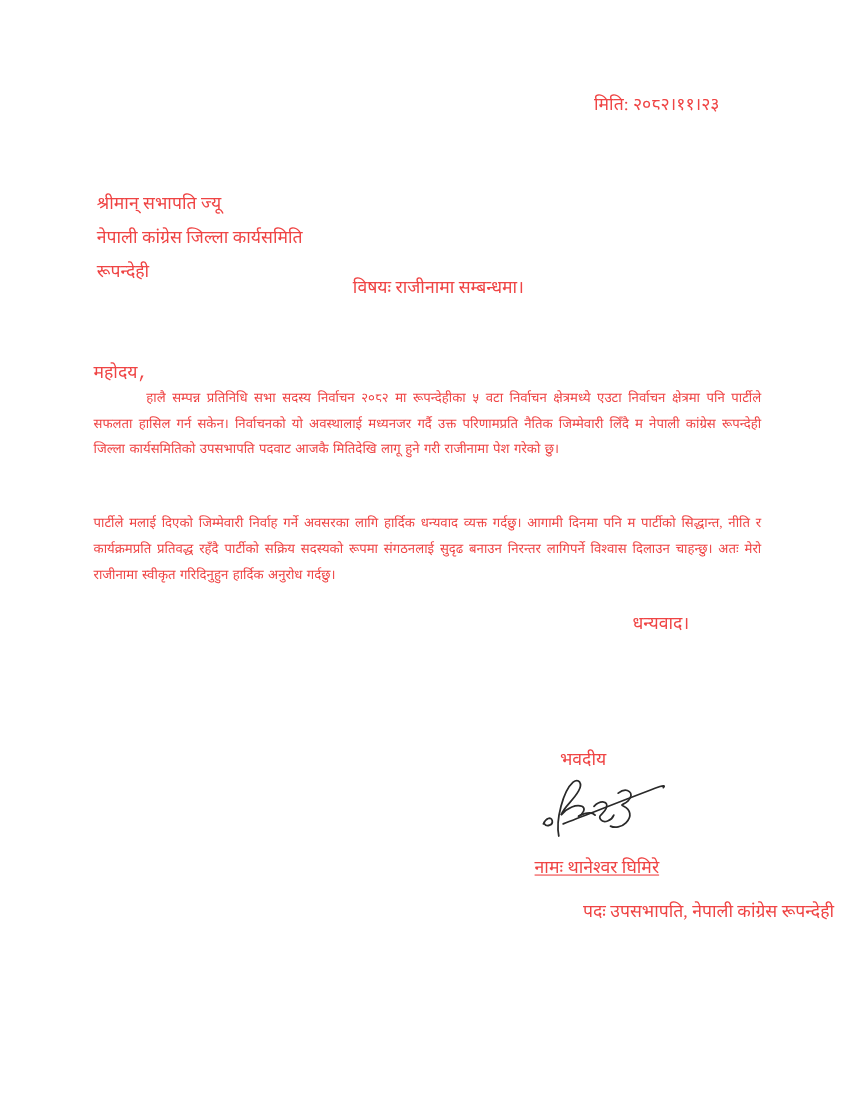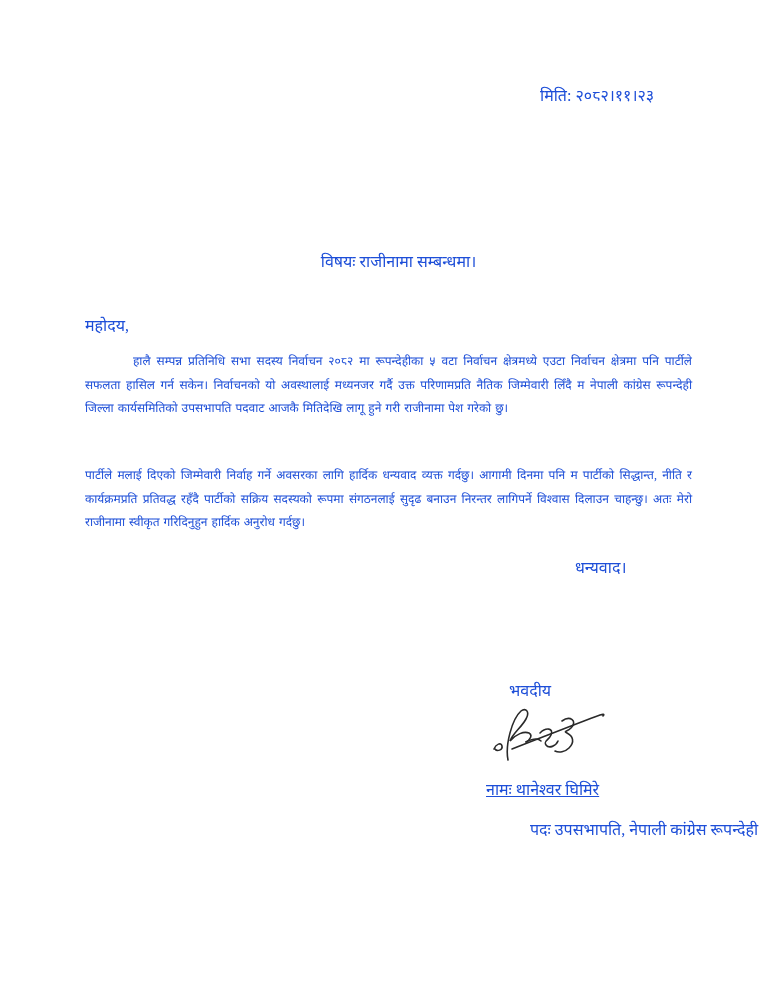--- a/index.html
+++ b/index.html
@@ -7,21 +7,21 @@
     padding: 0;
     background: #ffffff;
   }
   .page {
     position: relative;
     width: 773px;
     height: 845px;
     background: #ffffff;
     overflow: hidden;
     font-family: "Liberation Serif", "DejaVu Serif", serif;
-    color: #1d4ed8;
+    color: #ef4444;
     filter: blur(0.2px);
     border-radius: 10px;
   }
   .txt {
     position: absolute;
     font-size: 16px;
     line-height: 24px;
     white-space: nowrap;
   }
   .date-line {
@@ -35,22 +35,23 @@
   }
   .addressee div { white-space: nowrap; }
   .subject {
     top: 250px;
     left: 0;
     width: 773px;
     text-align: center;
     margin-left: 12px;
   }
   .salutation {
-    top: 314px;
+    top: 328px;
     left: 85px;
+    font-family: Liberation Mono, monospace;
   }
   .para {
     position: absolute;
     left: 85px;
     width: 607px;
     font-size: 12px;
     line-height: 23.5px;
     text-align: justify;
     white-space: normal;
     word-spacing: 1px;
@@ -88,20 +89,25 @@
     margin-left: 44px;
   }
 </style>
 </head>
 <body>
 
 <div class="page">
 
   <div class="txt date-line">मिति: २०८२।११।२३</div>
 
+  <div class="txt addressee">
+    <div>श्रीमान् सभापति ज्यू</div>
+    <div>नेपाली कांग्रेस जिल्ला कार्यसमिति</div>
+    <div>रूपन्देही</div>
+  </div>
 
   <div class="txt subject">विषयः राजीनामा सम्बन्धमा।</div>
 
   <div class="txt salutation">महोदय,</div>
 
   <div class="para para1">हालै सम्पन्न प्रतिनिधि सभा सदस्य निर्वाचन २०८२ मा रूपन्देहीका ५ वटा निर्वाचन क्षेत्रमध्ये एउटा निर्वाचन क्षेत्रमा पनि पार्टीले सफलता हासिल गर्न सकेन। निर्वाचनको यो अवस्थालाई मध्यनजर गर्दै उक्त परिणामप्रति नैतिक जिम्मेवारी लिँदै म नेपाली कांग्रेस रूपन्देही जिल्ला कार्यसमितिको उपसभापति पदवाट आजकै मितिदेखि लागू हुने गरी राजीनामा पेश गरेको छु।</div>
 
   <div class="para para2">पार्टीले मलाई दिएको जिम्मेवारी निर्वाह गर्ने अवसरका लागि हार्दिक धन्यवाद व्यक्त गर्दछु। आगामी दिनमा पनि म पार्टीको सिद्धान्त, नीति र कार्यक्रमप्रति प्रतिवद्ध रहँदै पार्टीको सक्रिय सदस्यको रूपमा संगठनलाई सुदृढ बनाउन निरन्तर लागिपर्ने विश्वास दिलाउन चाहन्छु। अतः मेरो राजीनामा स्वीकृत गरिदिनुहुन हार्दिक अनुरोध गर्दछु।</div>
 
   <div class="txt thanks">धन्यवाद।</div>

